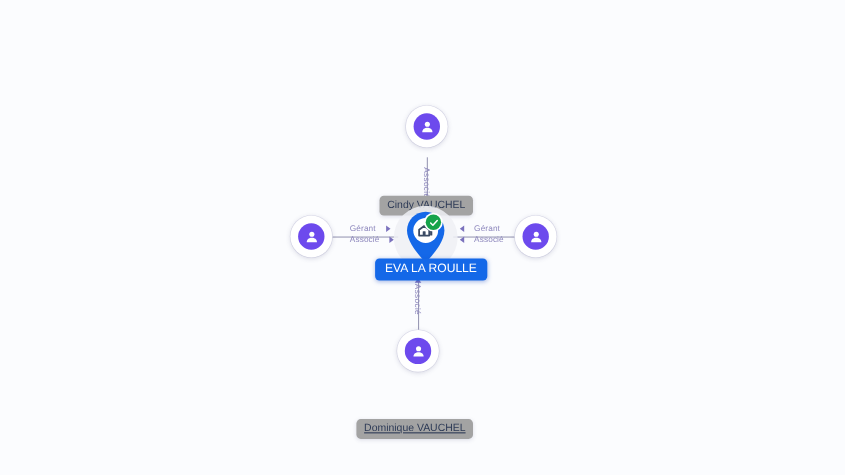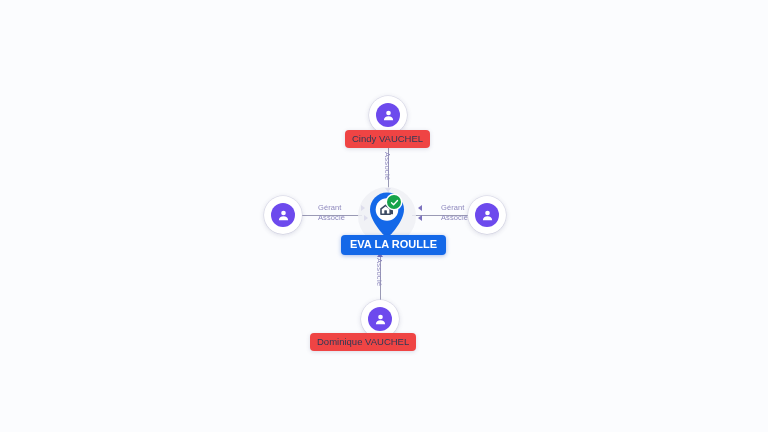--- a/index.html
+++ b/index.html
@@ -37,21 +37,21 @@
     gap: 1px;
     font-size: 7.5px;
     color: #8e88bd;
     letter-spacing: 0.1px;
     white-space: nowrap;
     line-height: 9px;
   }
   .edge-label-row {
     display: flex;
     align-items: center;
-    gap: 19px;
+    gap: 9px;
   }
   .edge-label-row.rtl { flex-direction: row-reverse; justify-content: flex-end; }
   .arrow-right, .arrow-left {
     width: 0; height: 0;
     border-top: 3px solid transparent;
     border-bottom: 3px solid transparent;
     flex: 0 0 auto;
   }
   .arrow-right { border-left: 4px solid #7b72bd; }
   .arrow-left  { border-right: 4px solid #7b72bd; }
@@ -94,29 +94,30 @@
     background: #6d4aed;
     display: flex;
     align-items: center;
     justify-content: center;
   }
   .person-avatar svg { display: block; }
 
   
   .name-pill {
     position: absolute;
-    background: #ef4444;
+    background: #a3a3a3;
     color: #2d3a56;
     font-size: 9.5px;
     line-height: 11px;
     padding: 3px 7px 4px 7px;
     border-radius: 4px;
     white-space: nowrap;
     box-shadow: 0 1px 4px rgba(60,60,110,0.17);
     cursor: pointer;
+    margin-top: 48px;
   }
 
   
   .company-halo {
     position: absolute;
     width: 58px;
     height: 58px;
     border-radius: 50%;
     background: #eef0f4;
     opacity: 0.85;
@@ -138,21 +139,21 @@
     align-items: center;
     justify-content: center;
     box-shadow: 0 0 0 1.5px #ffffff;
   }
   .company-pill {
     position: absolute;
     background: #1468e8;
     color: #ffffff;
     font-size: 11px;
     line-height: 13px;
-    font-weight: 700;
+    font-weight: 400;
     padding: 3px 9px 4px 9px;
     border-radius: 4px;
     white-space: nowrap;
     box-shadow: 0 1px 4px rgba(20,70,190,0.35);
     cursor: pointer;
   }
 </style>
 </head>
 <body>
 
@@ -220,21 +221,21 @@
   </div>
 
   <div class="person-node" style="left:361px; top:300px;">
     <div class="person-avatar">
       <svg width="15" height="15" viewBox="0 0 24 24" fill="#ffffff">
         <circle cx="12" cy="8" r="3.7"></circle>
         <path d="M4.6 19.4c0-4.1 3.3-6.3 7.4-6.3s7.4 2.2 7.4 6.3z"></path>
       </svg>
     </div>
   </div>
-  <div class="name-pill" style="left:310px; top:333px;">Dominique VAUCHEL</div>
+  <div class="name-pill" style="left:324px; top:333px;text-decoration:underline;">Dominique VAUCHEL</div>
 
   <div class="company-halo" style="left:358px; top:187px;"></div>
 
   <div class="company-pin" style="left:365px; top:190px;">
     <svg width="44" height="54" viewBox="0 0 44 54">
       <path d="M22 2.5C12.6 2.5 5 10.1 5 19.5c0 11.7 13.9 25.8 15.6 27.5a2 2 0 0 0 2.8 0C25.1 45.3 39 31.2 39 19.5 39 10.1 31.4 2.5 22 2.5z" fill="#1468e8"></path>
       <circle cx="22" cy="19.5" r="11.3" fill="#ffffff"></circle>
       <g fill="#3b4a63">
         <path d="M15.4 24.6v-6.1l5.0-3.8 5.0 3.8v6.1z" opacity="0"></path>
         <path d="M16.0 24.2v-5.3l4.6-3.5 4.6 3.5v5.3z" fill="none" stroke="#3b4a63" stroke-width="1.6" stroke-linejoin="round"></path>

